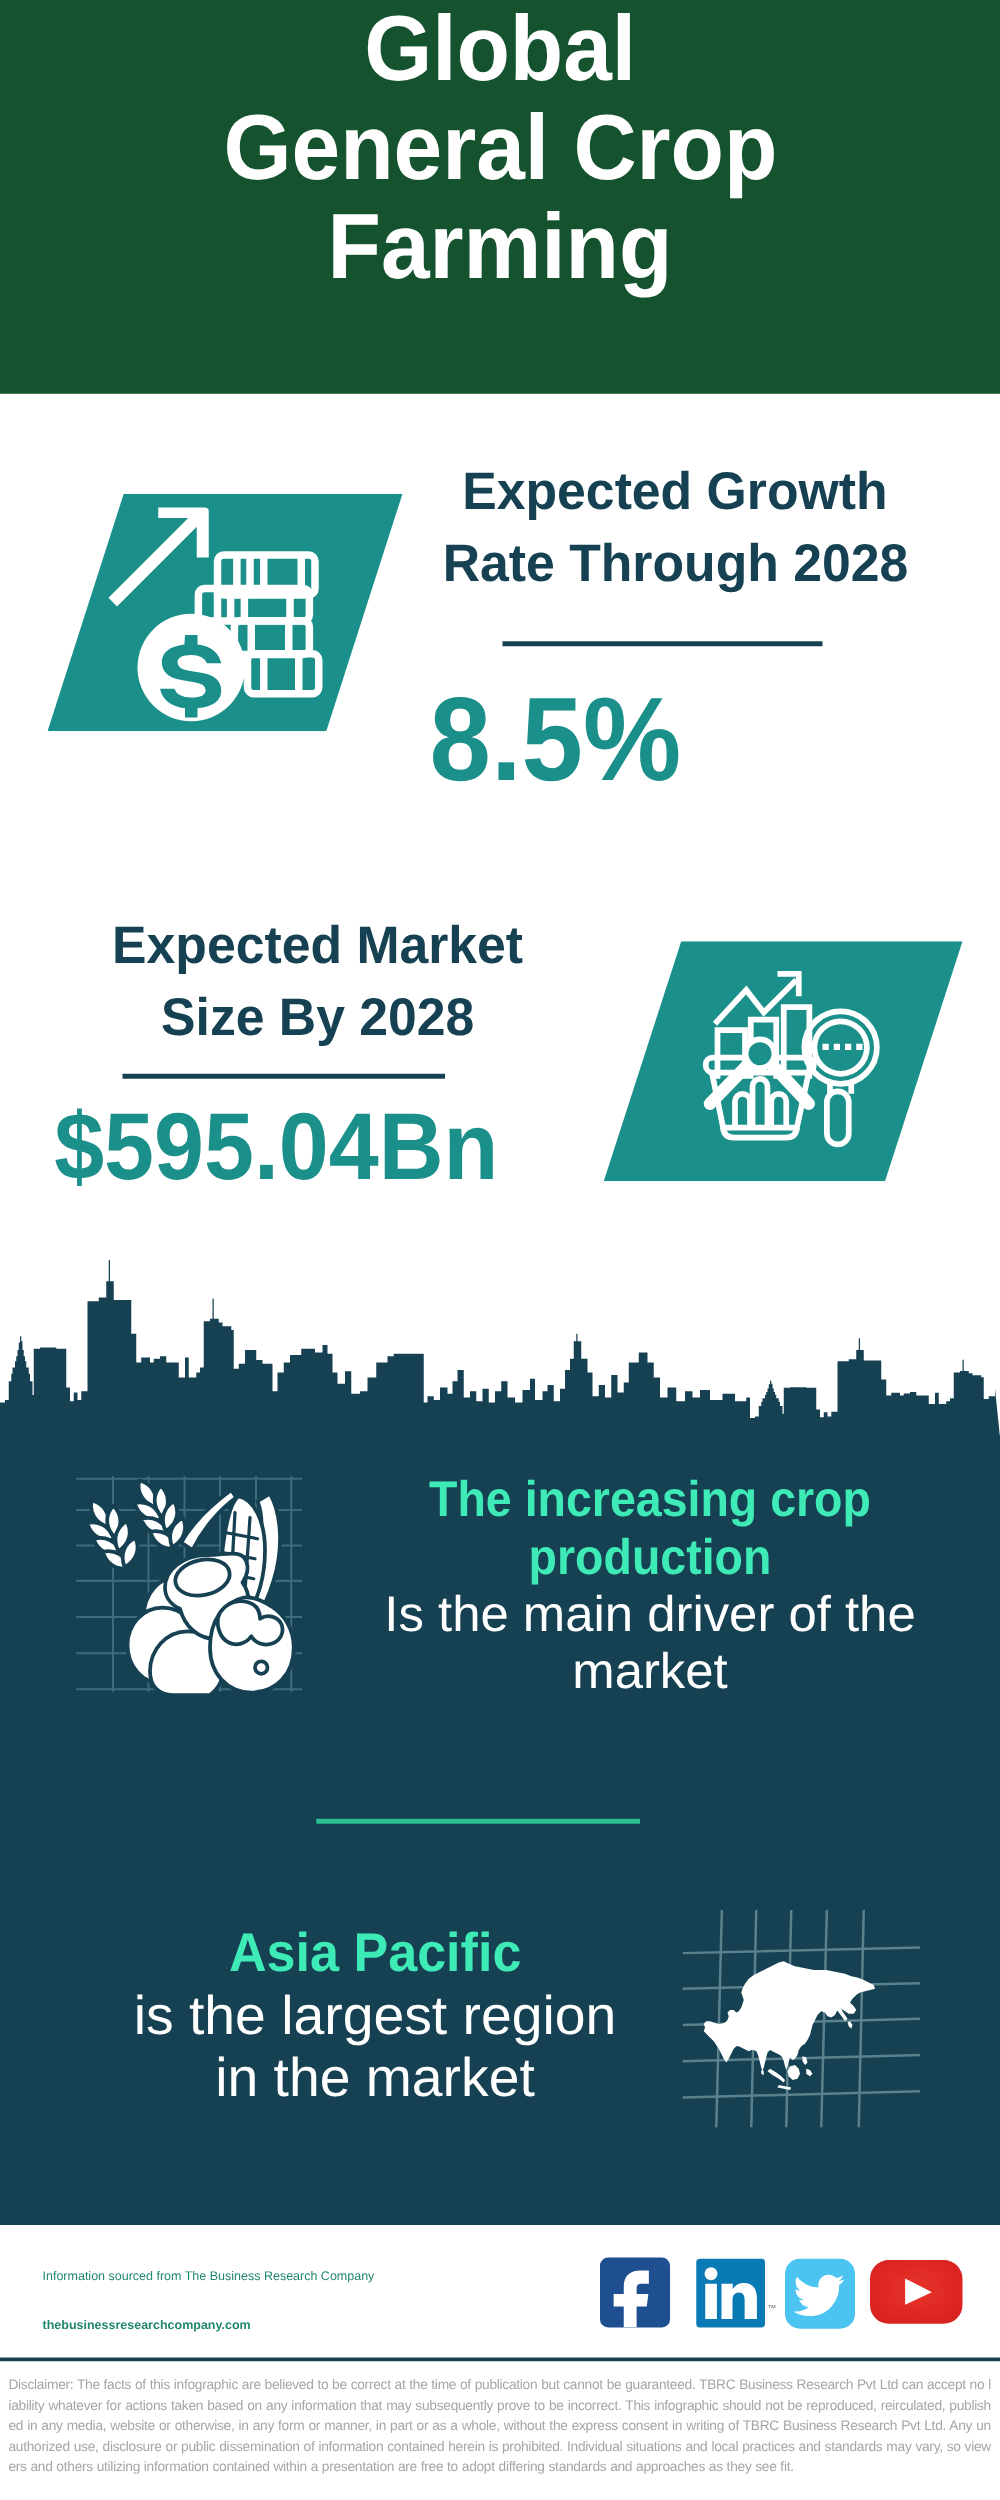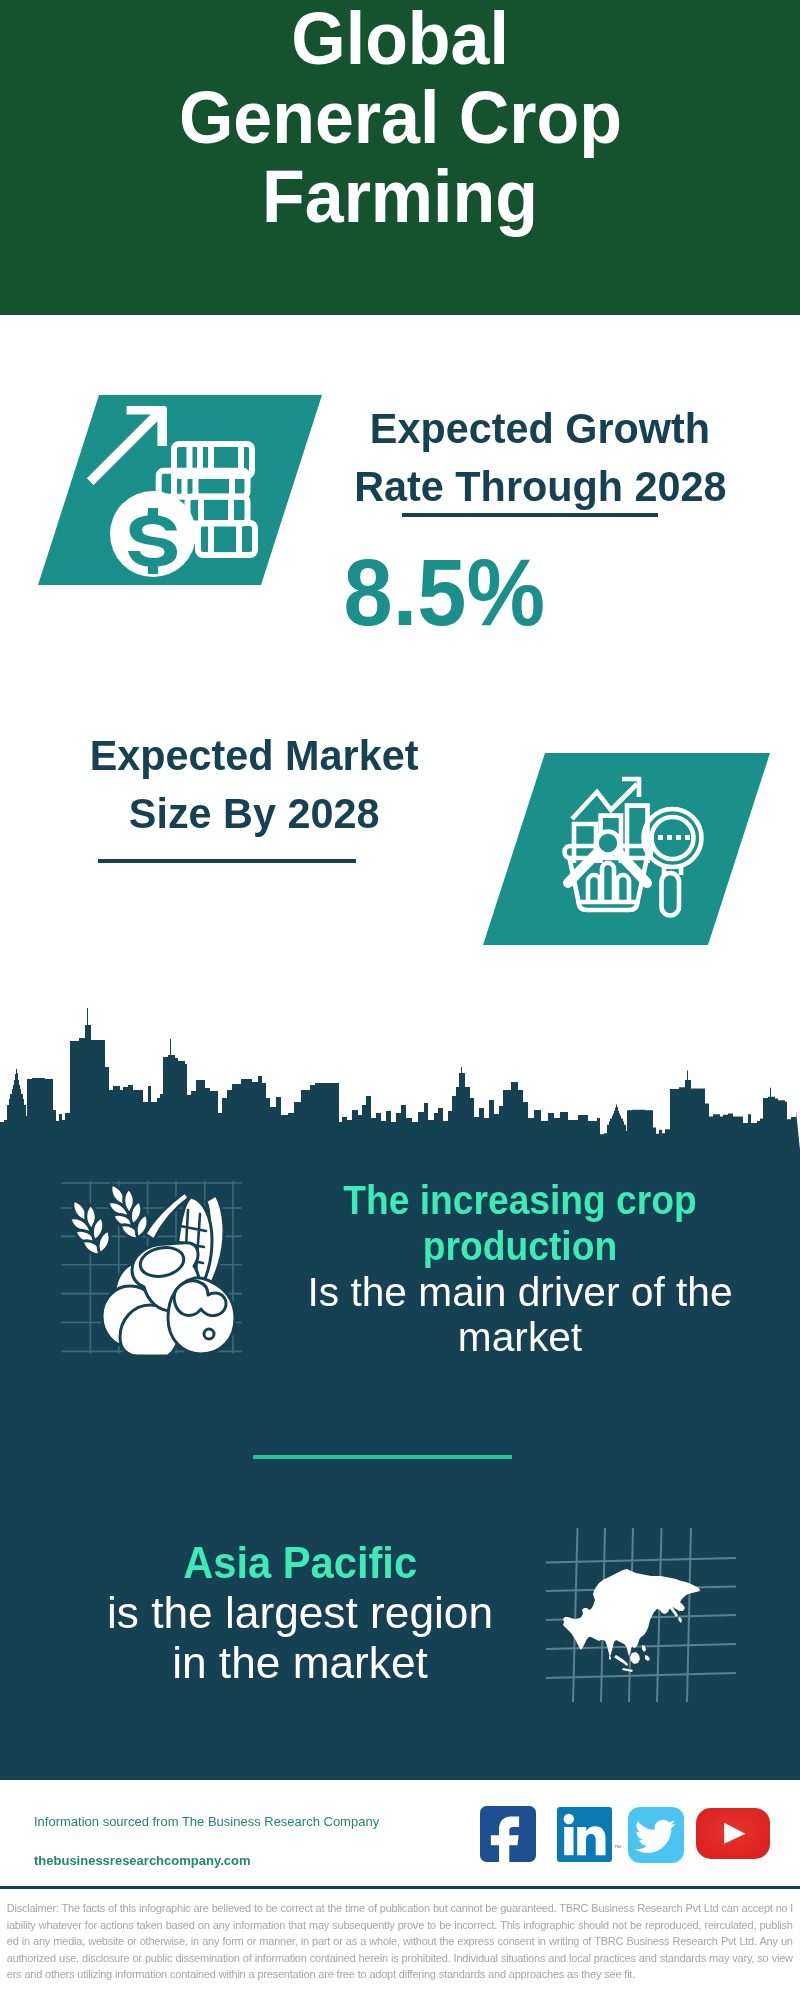--- a/index.html
+++ b/index.html
@@ -24,21 +24,21 @@
   .fact-text{position:absolute;text-align:center;font-size:40px;line-height:45.8px;}
   .fact-text div{display:inline-block;transform-origin:50% 50%;}
   .fact-hl{transform:scaleX(0.93);}
   #fact2 .fact-hl{transform:scaleX(0.958);}
   .fact-rest{transform:scaleX(1.017);}
   .fact-hl{color:#3eeab5;font-weight:bold;}
   .fact-rest{color:#ffffff;}
   .mint-rule{position:absolute;height:4px;background:#2bbf94;}
 
   .footer{position:absolute;left:0;top:1780px;width:800px;height:220px;background:#ffffff;}
-  .src{position:absolute;color:#22876f;font-size:13px;line-height:22px;white-space:nowrap;}
+  .src{position:absolute;color:#22876f;font-size:10px;line-height:22px;white-space:nowrap;}
   .social{position:absolute;display:block;border-radius:11px;overflow:hidden;}
   .tm{position:absolute;font-size:7px;color:#6d6d6d;}
   .footrule{position:absolute;left:0;top:1886px;width:800px;height:3px;background:#164152;}
   .disclaimer{position:absolute;left:6.75px;top:1900px;width:786px;color:#a6a6a6;font-size:11px;line-height:16.55px;text-align:justify;word-break:break-all;letter-spacing:-0.225px;word-spacing:0.2px;}
 </style>
 </head>
 <body>
 
 <div id="page">
   <div class="header">
@@ -62,32 +62,33 @@
         <path d="M163 101.5 v27 M193 101.5 v27"></path>
         <rect x="160" y="128" width="57" height="32" rx="5"></rect>
         <path d="M173 128 v32 M201 128 v32"></path>
       </g>
       <g>
         <circle cx="115" cy="139" r="43" fill="#ffffff"></circle>
         <path d="M110 113 h10 v7.5 q16 2 19 15 h-11.5 q-3 -6.5 -12.5 -6.5 q-11 0 -11 6 q0 5 9 6.5 l10 1.6 q16 2.6 16 14.4 q0 12 -19 14 v7.5 h-10 v-7.5 q-17 -2 -20 -15.6 h11.5 q2.5 7 13.5 7 q11.5 0 11.5 -6 q0 -4.8 -9 -6.2 l-10.5 -1.8 q-15.5 -2.6 -15.5 -14.4 q0 -11.6 18 -14 z" fill="#1b908a"></path>
       </g>
     </svg>
   </div>
-  <div class="stat-label" style="left:330px;top:400px;width:420px;">
+  <div class="stat-label" style="left:330px;top:364px;width:420px;">
     <div>Expected Growth</div>
     <div>Rate Through 2028</div>
   </div>
   <div class="rule" style="left:402px;top:513px;width:256px;"></div>
   <div class="stat-value" style="left:336px;top:545px;width:400px;font-size:95px;"><span style="transform:scaleX(0.93)">8.5%</span></div>
 
   <div class="stat-label" style="left:34px;top:727px;width:440px;">
     <div>Expected Market</div>
     <div>Size By 2028</div>
   </div>
   <div class="rule" style="left:98px;top:859px;width:258px;"></div>
+  <div class="stat-value" style="left:33px;top:880px;width:440px;font-size:76px;"><span style="transform:scaleX(0.945)">$595.04Bn</span></div>
   <div class="stat-icon" style="left:483px;top:753px;">
     <svg width="287" height="192" viewBox="0 0 287 192">
       <polygon points="62,0 287,0 225,192 0,192" fill="#1b908a"></polygon>
       <g fill="none" stroke="#ffffff" stroke-width="4.6" stroke-linejoin="miter">
         <g>
           <path d="M89 66 L114 39 L128 57 L154 31"></path>
           <path d="M139 26 h17 v18"></path>
         </g>
         <g>
           <path d="M91 110 v-39 h22 v39"></path>

